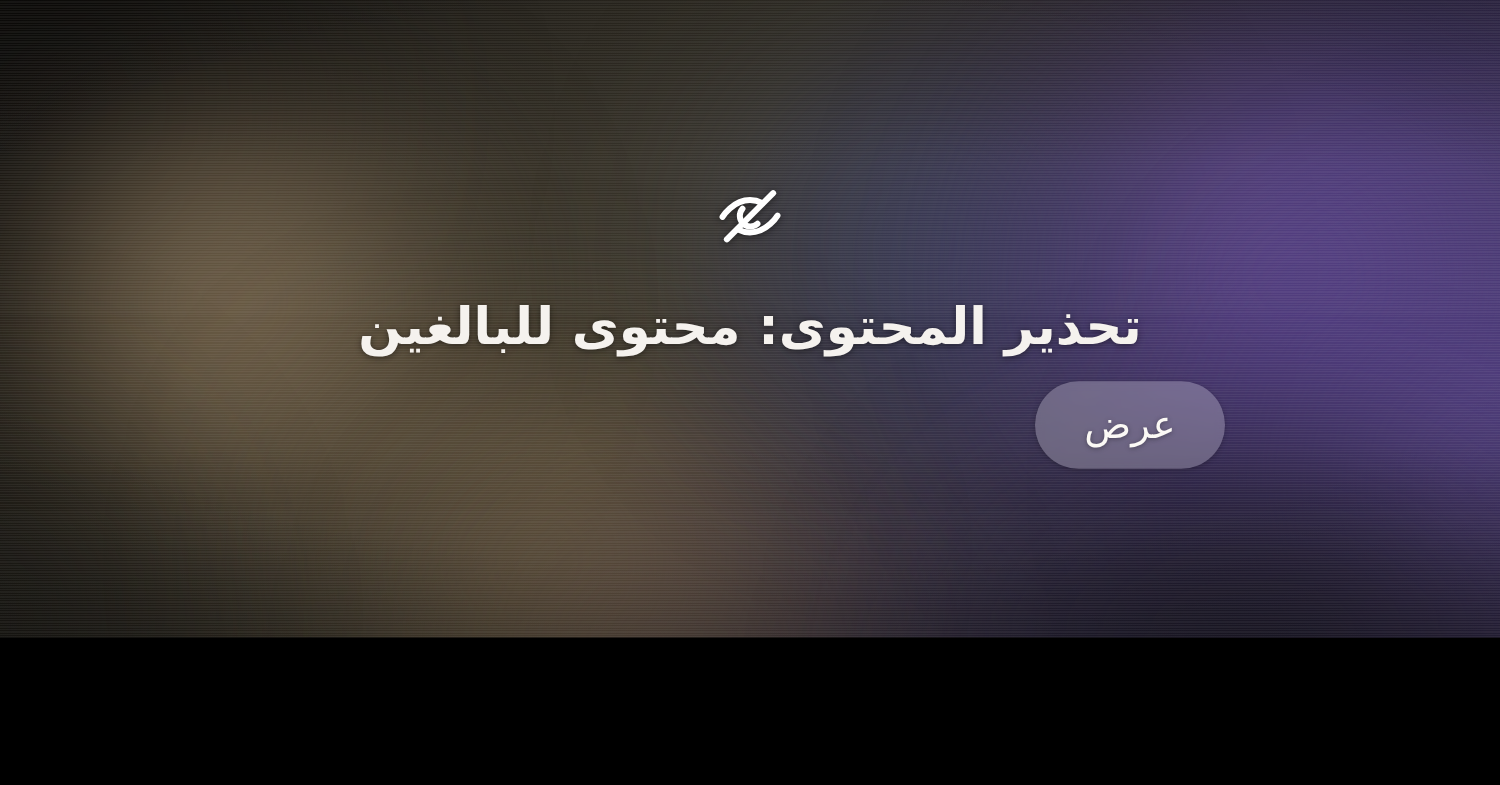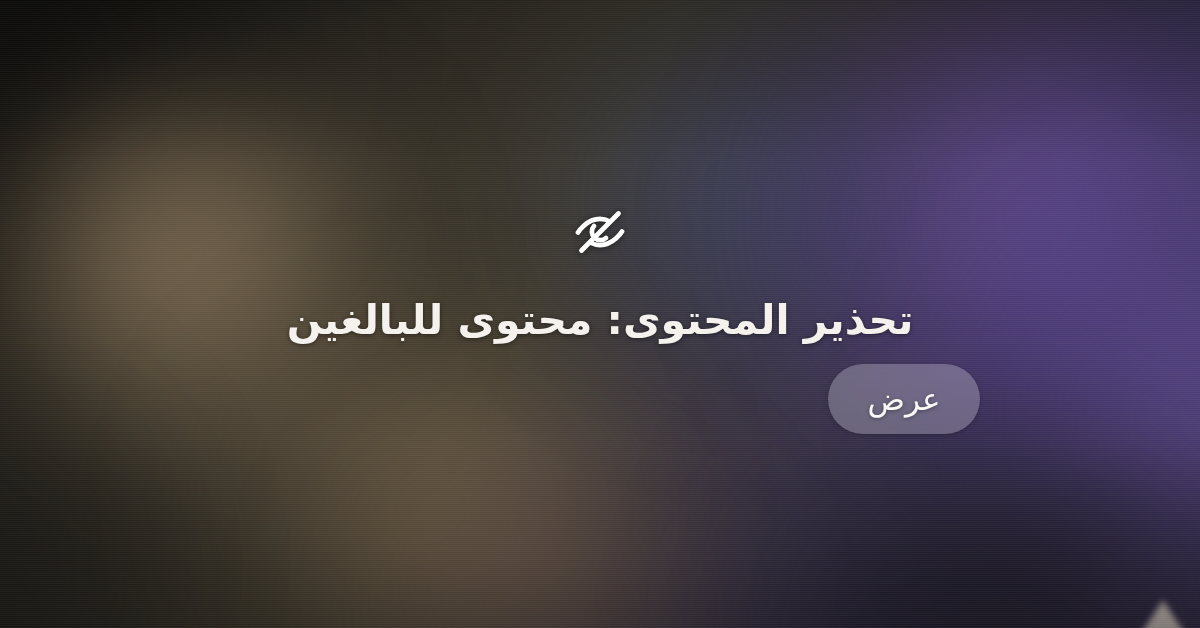--- a/index.html
+++ b/index.html
@@ -4,21 +4,21 @@
 <title>Content Warning</title>
 <style>
   html, body {
     margin: 0;
     padding: 0;
     background: #000;
   }
   #stage {
     position: relative;
     width: 1200px;
-    height: 628px;
+    height: 510px;
     overflow: hidden;
     font-family: "DejaVu Sans", "Liberation Sans", sans-serif;
     background: #272420;
     isolation: isolate;
   }
 
   
   .bg-layer {
     position: absolute;
     inset: -14%;

